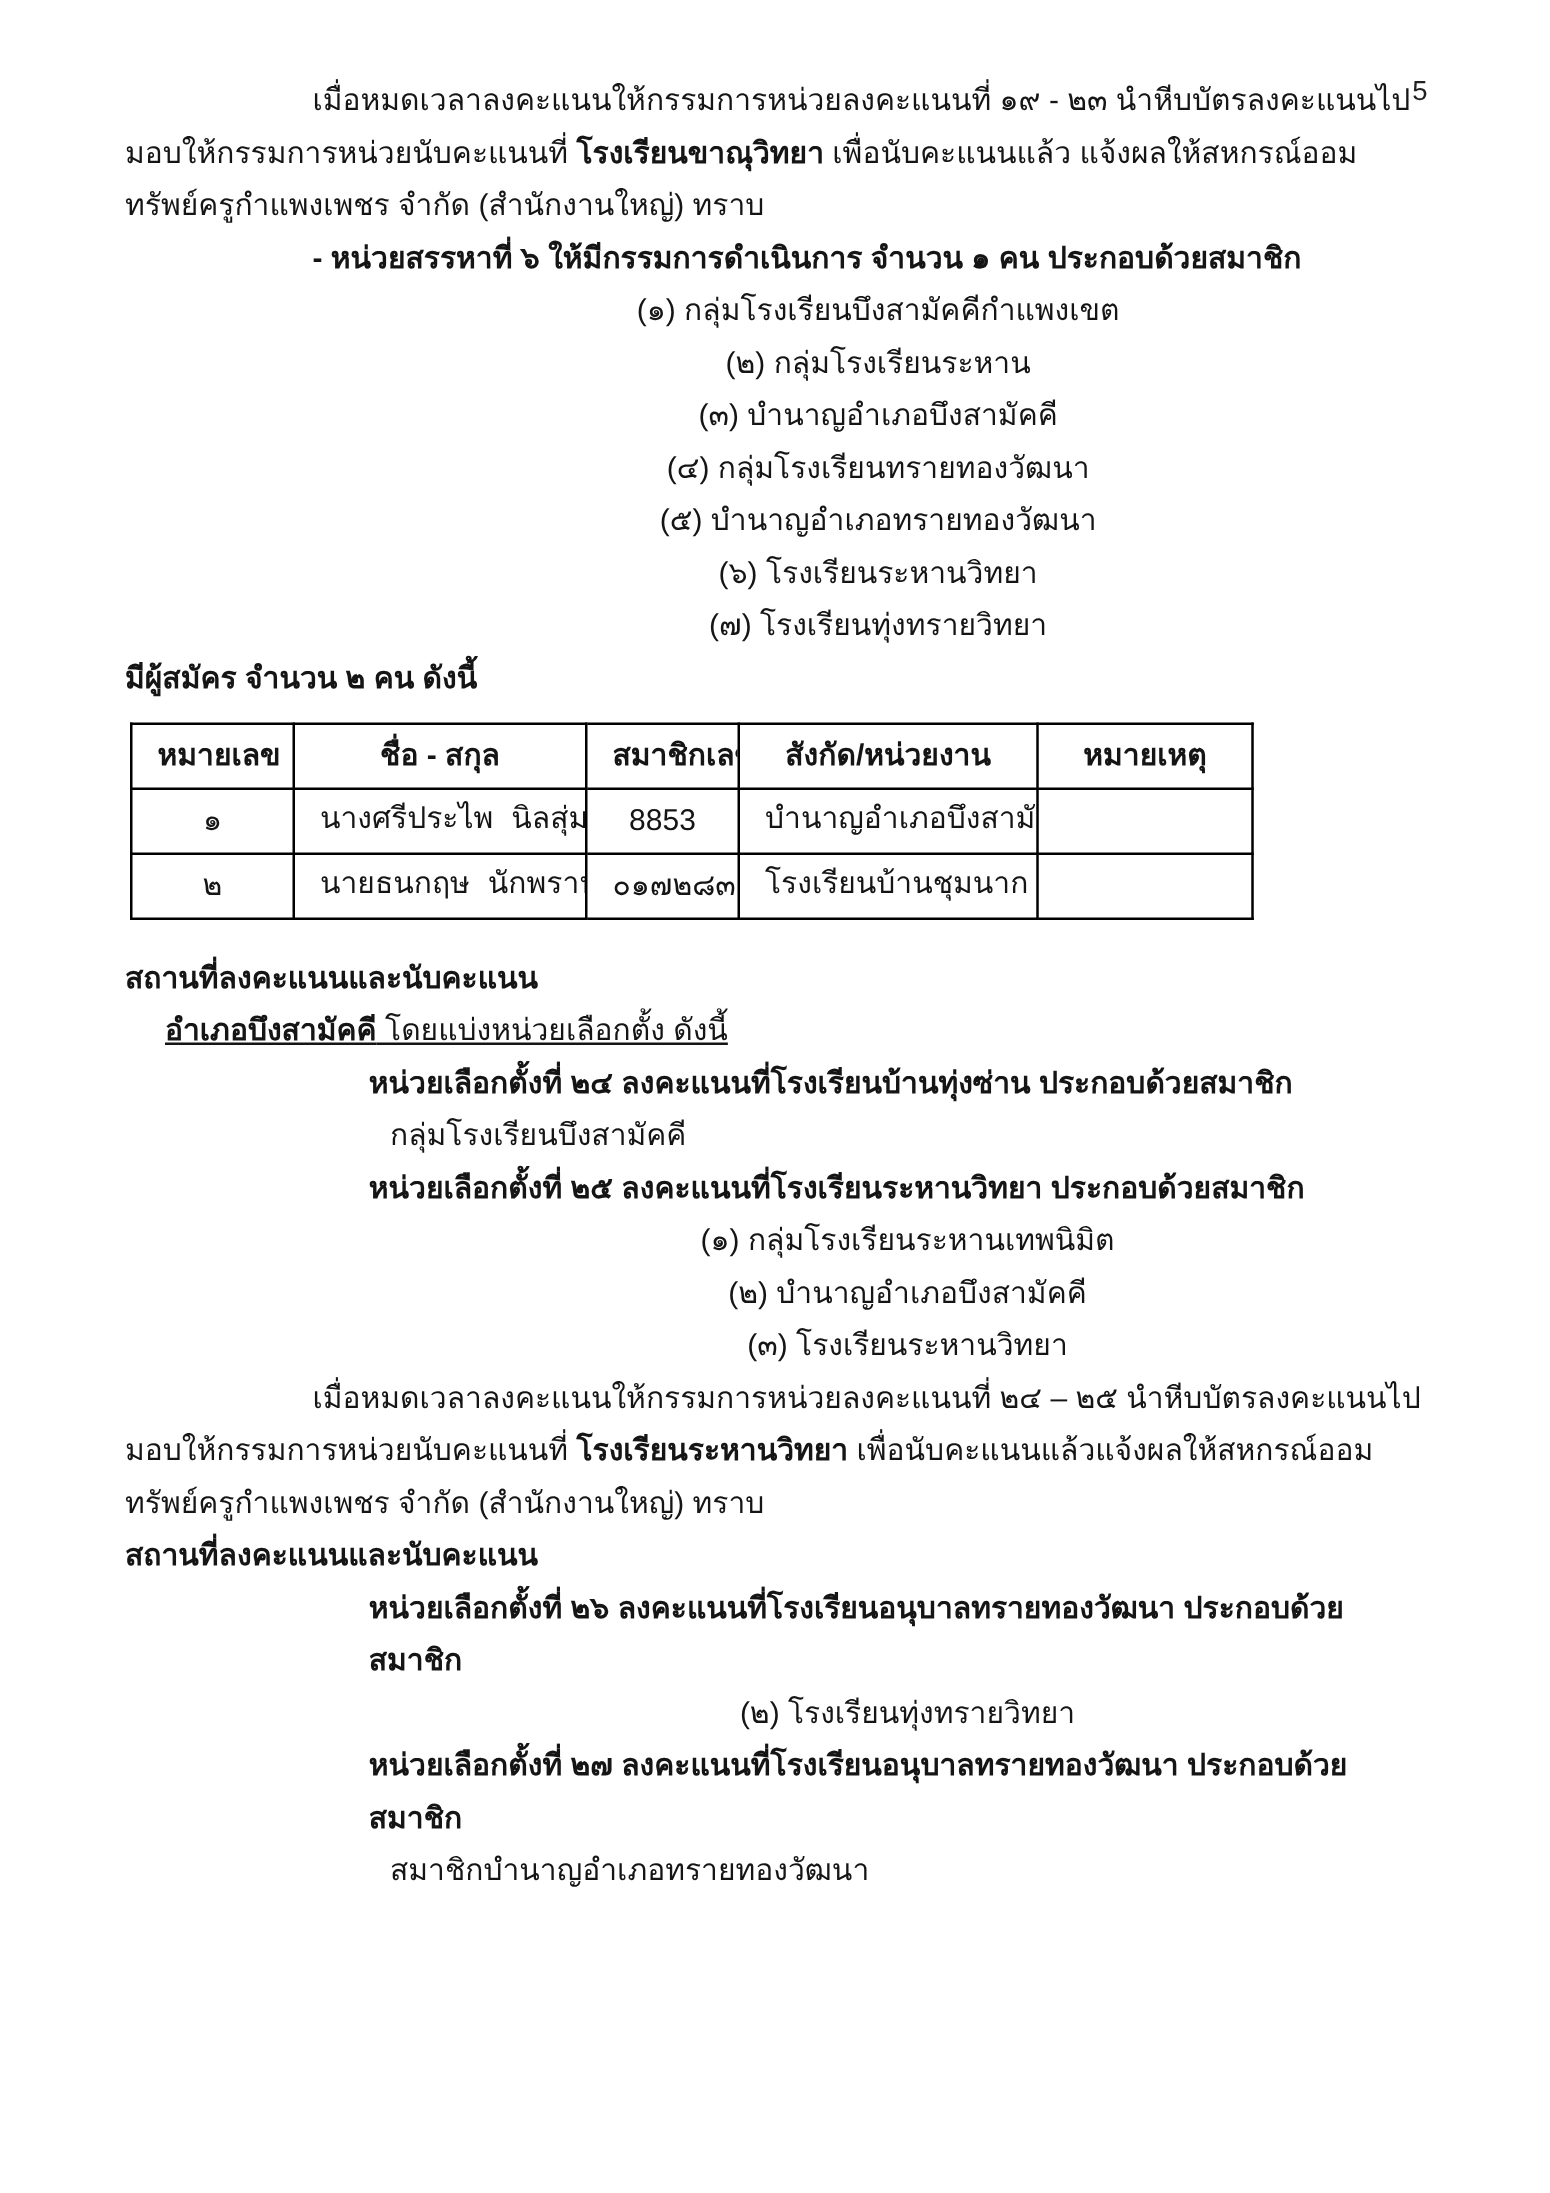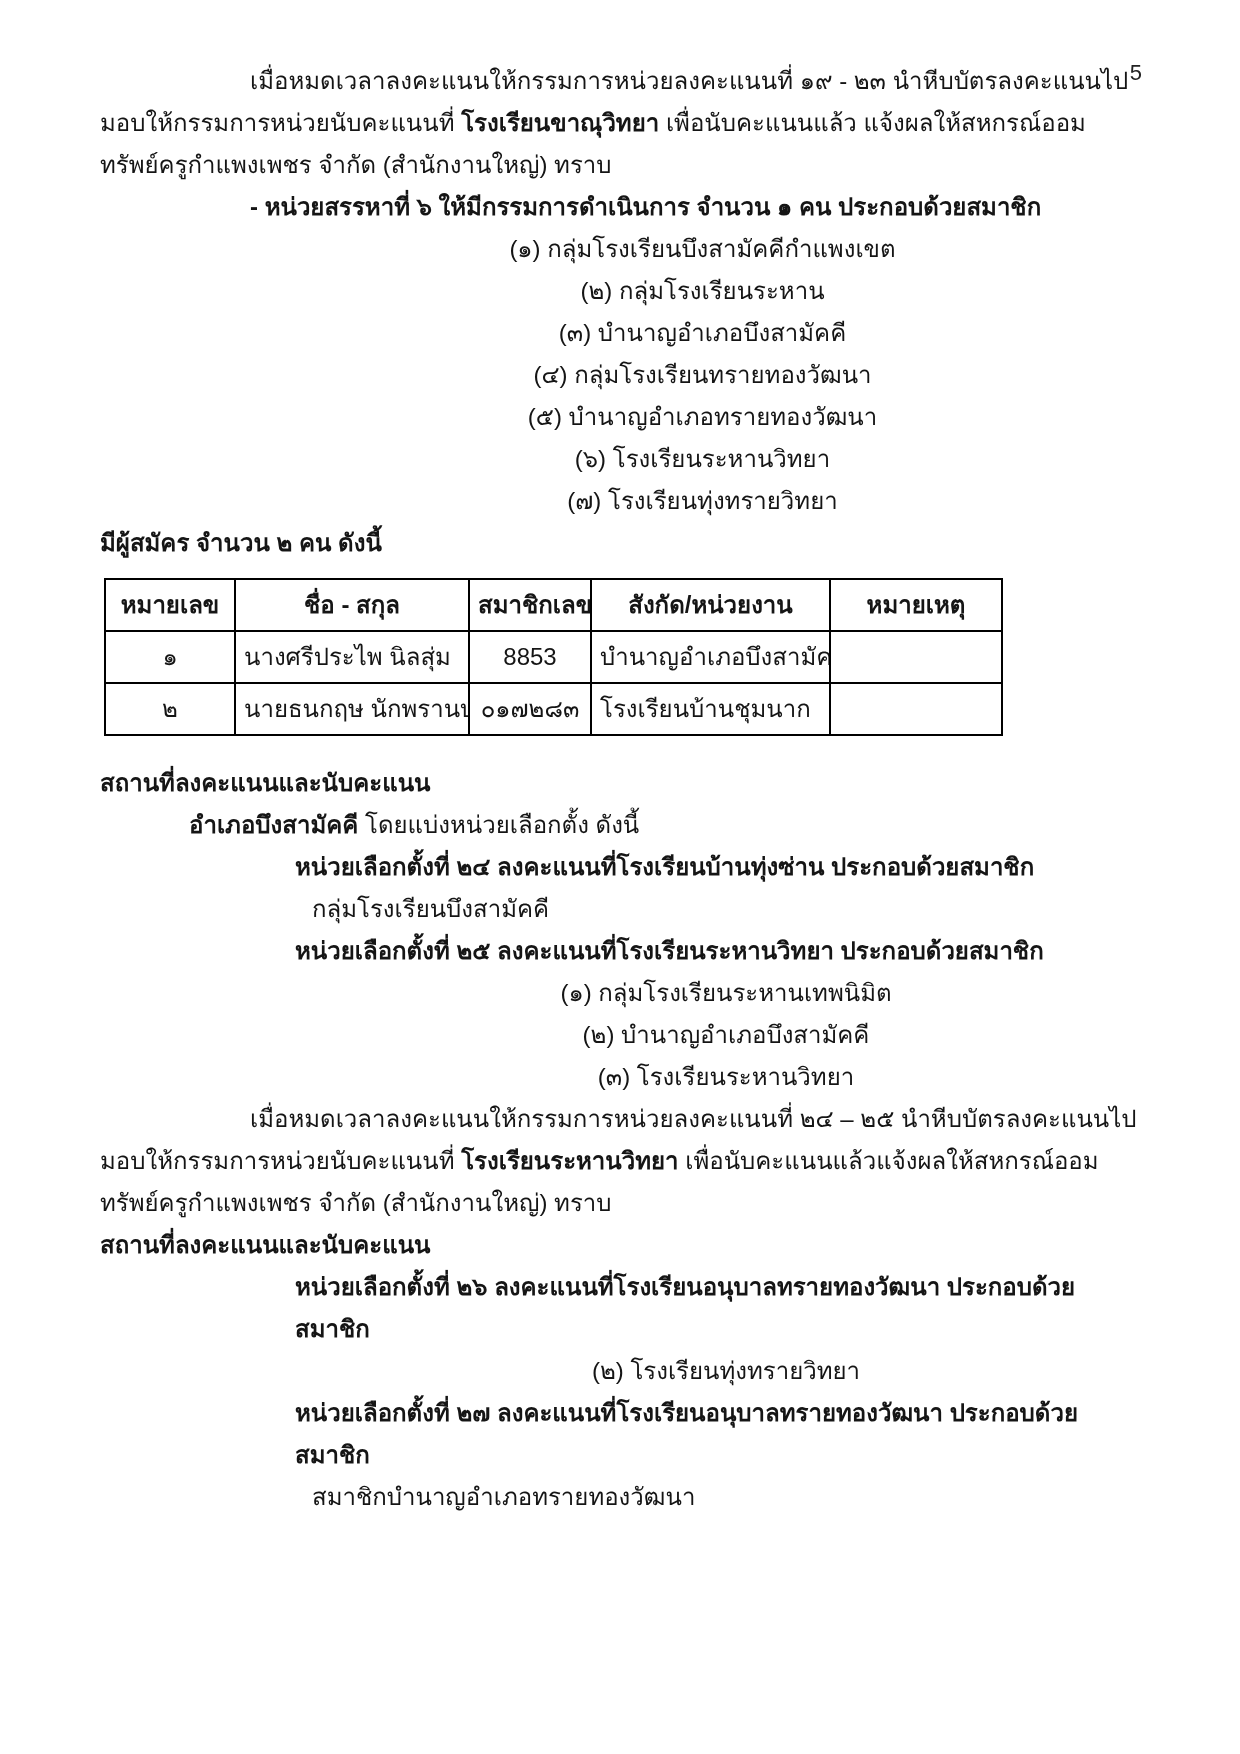--- a/index.html
+++ b/index.html
@@ -21,44 +21,44 @@
     top: 62px;
     right: 98px;
     font-size: 22px;
     line-height: 1;
     color: #222;
   }
   p { margin: 0; }
   .b { font-weight: bold; }
   .u { }
   .indent { text-indent: 150px; }
-  .ml1 { margin-left: 89px; }    
+  .ml1 { margin-left: 32px; text-decoration: underline; }    
   .ml2 { margin-left: 150px; }   
   .ml3 { margin-left: 165px; }   
   .ml4 { margin-left: 195px; }   
   .ml5 { margin-left: 212px; }   
   .list p { margin: 0; text-align: center; }
   table.applicants {
     border-collapse: collapse;
     width: 897px;
     margin: 14px 0 0 4px;
     table-layout: fixed;
   }
   table.applicants th, table.applicants td {
     border: 2px solid #000;
-    padding: 4px 8px;
+    padding: 4px 20px;
     font-size: 24px;
     height: 48px;
     box-sizing: border-box;
     overflow: hidden;
     white-space: nowrap;
   }
   table.applicants th { font-weight: bold; text-align: center; }
   td.c { text-align: center; }
-  td.l { text-align: left; }
+  td.l { text-align: left; font-family: Liberation Mono, monospace; }
   .after-table { margin-top: 26px; }
 </style>
 </head>
 <body>
 
 <div class="page">
 
   <div class="pageno">5</div>
 
   <p class="indent"><span>เมื่อหมดเวลาลงคะแนนให้กรรมการหน่วยลงคะแนนที่ ๑๙  - ๒๓ นำหีบบัตรลงคะแนนไปมอบให้กรรมการหน่วยนับคะแนนที่ </span><span class="b">โรงเรียนขาณุวิทยา</span><span> เพื่อนับคะแนนแล้ว แจ้งผลให้สหกรณ์ออมทรัพย์ครูกำแพงเพชร จำกัด (สำนักงานใหญ่) ทราบ</span></p>

